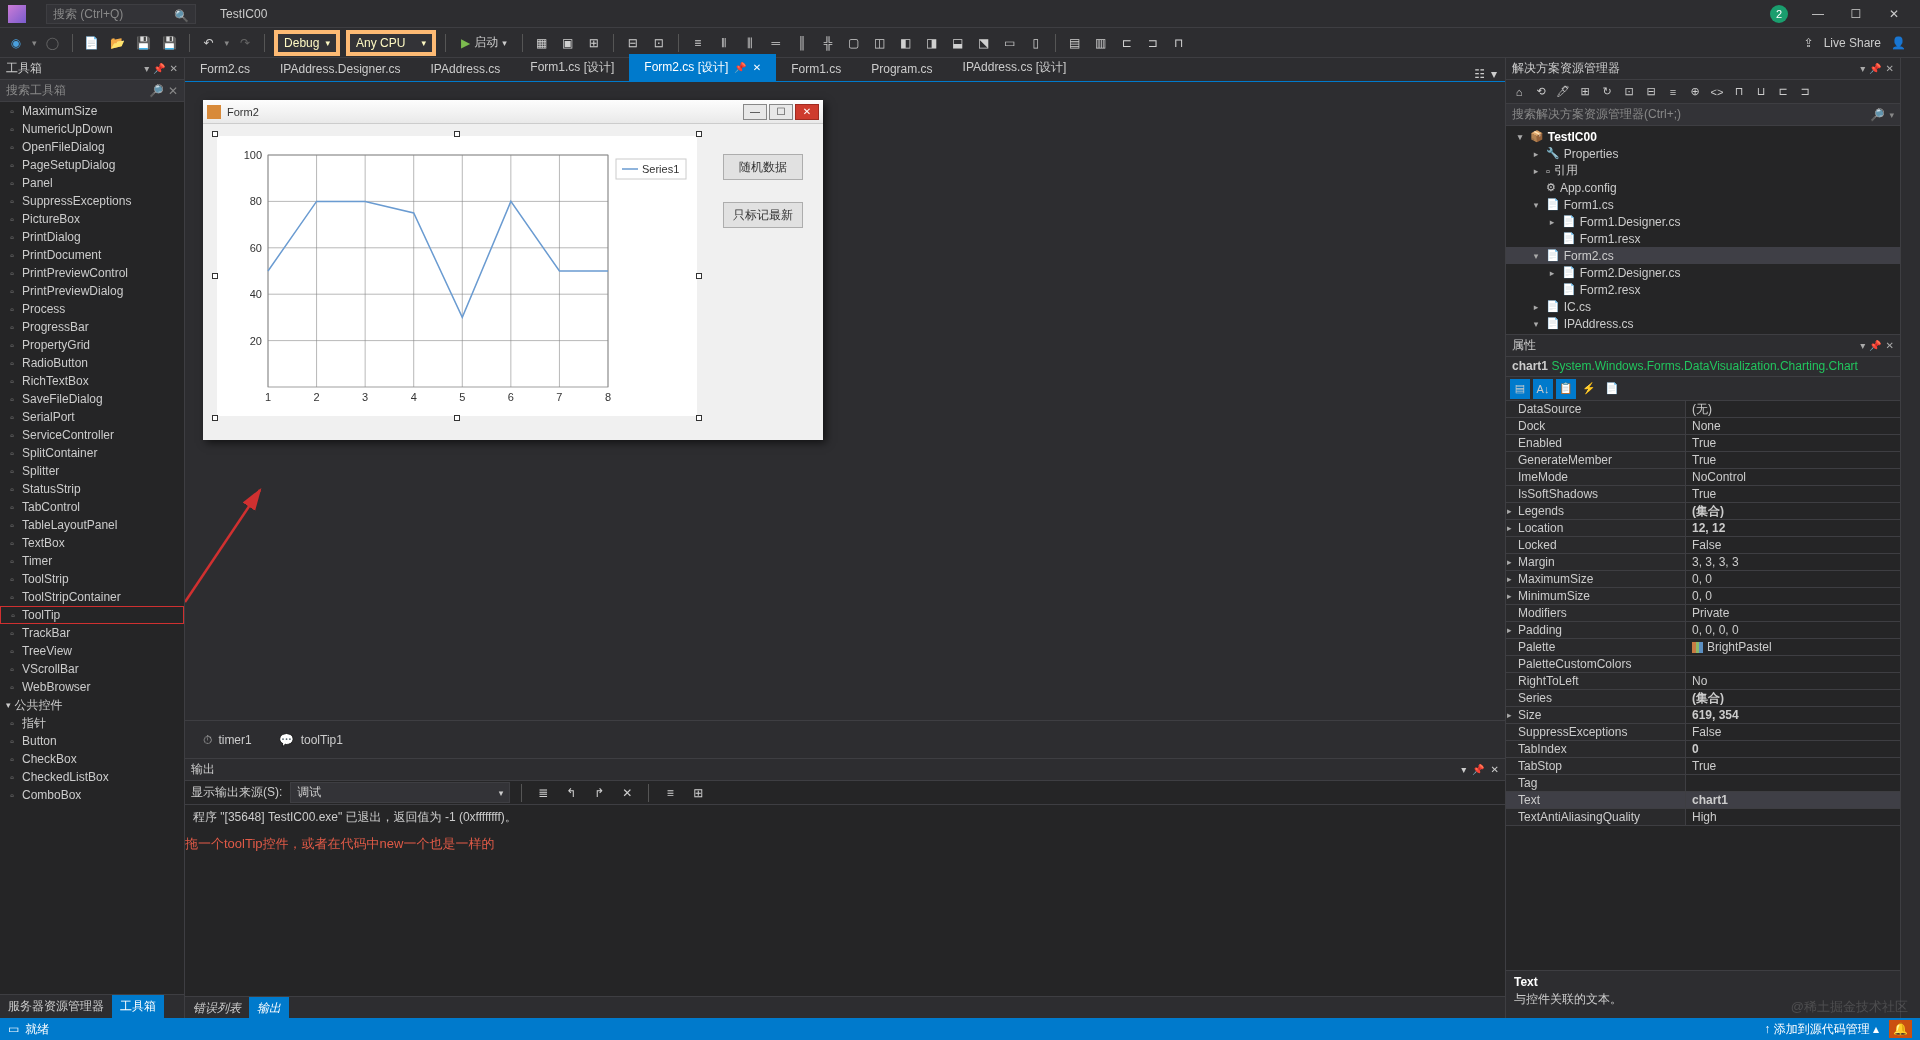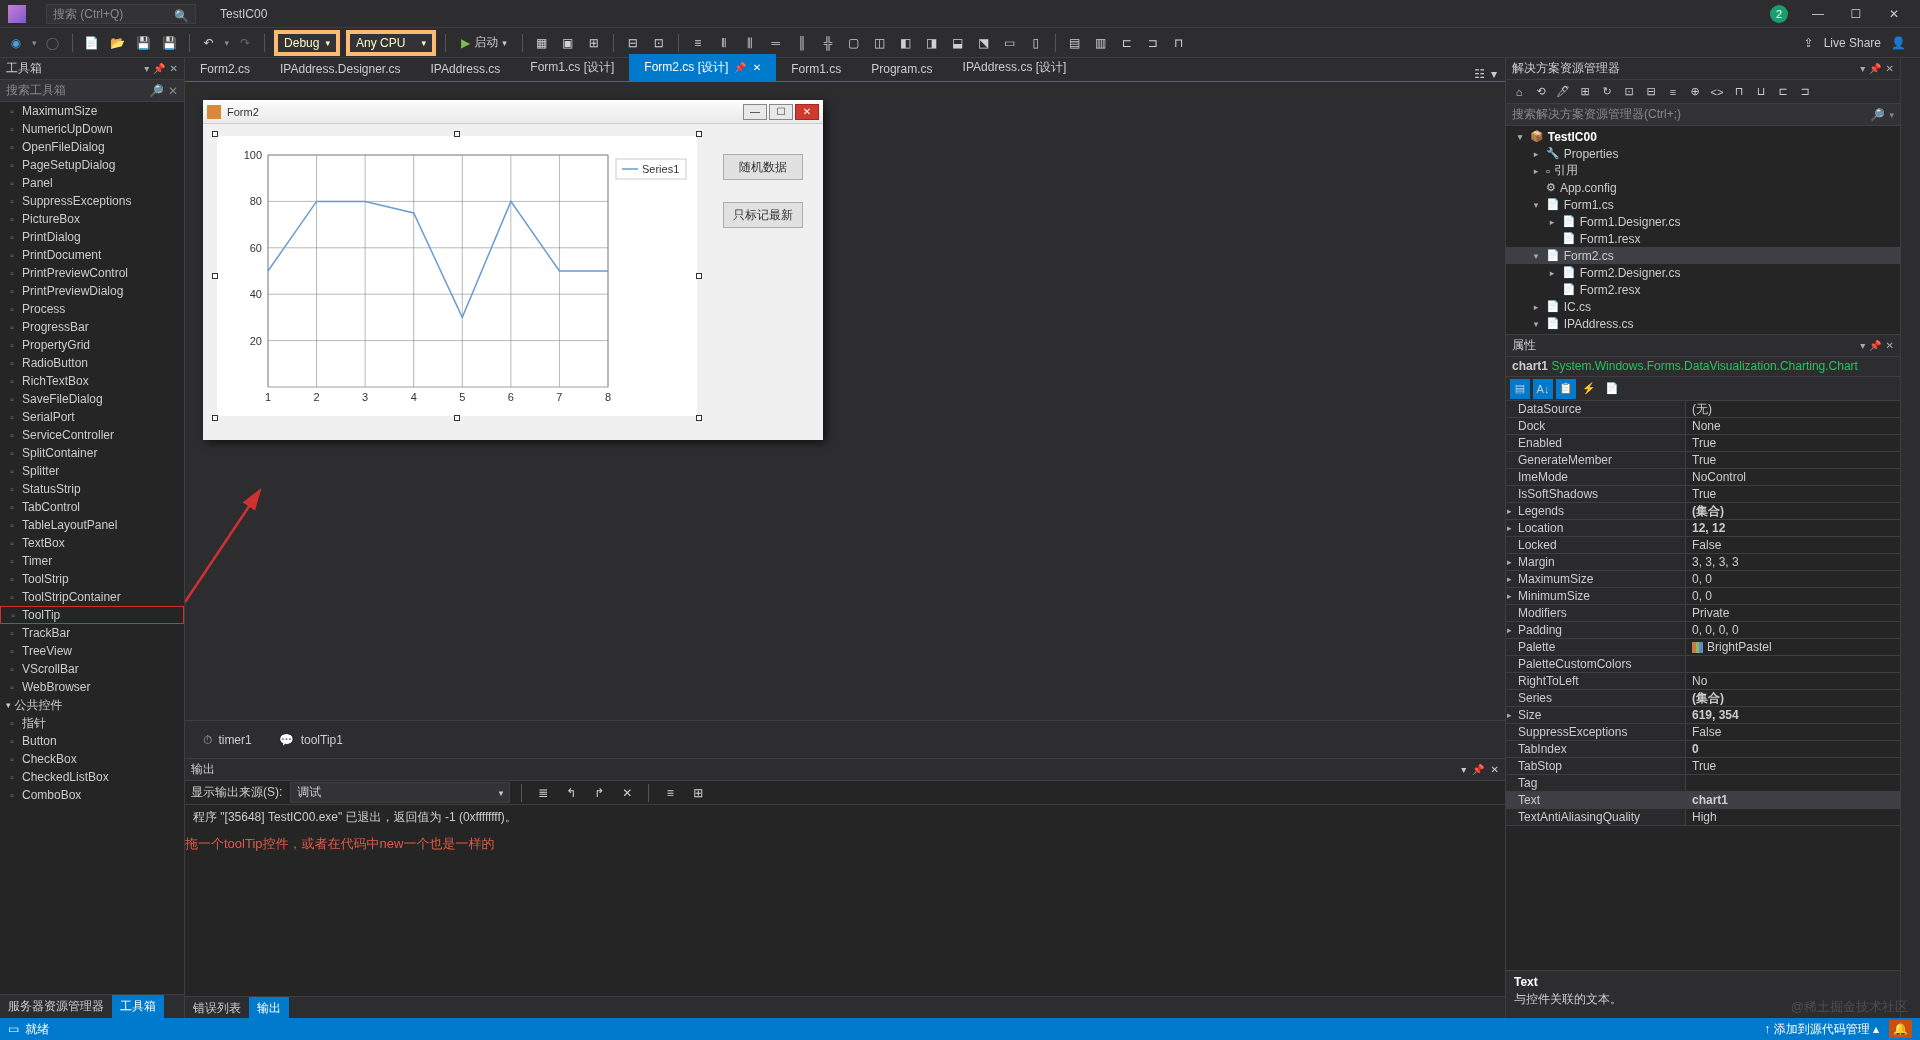--- a/index.html
+++ b/index.html
@@ -61,21 +61,21 @@
 .tray { height:38px; background:#2d2d30; border-top:1px solid #3e3e42; display:flex; align-items:center; padding:0 18px; gap:28px; }
 .tray-item { display:flex; align-items:center; gap:6px; color:#ccc; }
 .tray-item .tico { font-size:12px; color:#aaa; }
 .output-panel { height:260px; background:#252526; border-top:1px solid #3e3e42; display:flex; flex-direction:column; }
 .output-header { height:22px; display:flex; align-items:center; padding:0 6px; color:#ccc; background:#2d2d30; border-bottom:1px solid #3e3e42; }
 .output-header .phbtns { margin-left:auto; display:flex; gap:6px; font-size:10px; }
 .output-toolbar { height:24px; display:flex; align-items:center; padding:0 6px; gap:8px; color:#ccc; border-bottom:1px solid #3e3e42; }
 .out-drop { border:1px solid #3e3e42; padding:1px 6px; width:220px; display:flex; align-items:center; background:#333337; }
 .output-text { flex:1; padding:4px 8px; font-family:Consolas,monospace; font-size:12px; color:#ccc; position:relative; }
 .annotation { color:#e05a47; font-size:13px; position:absolute; top:30px; left:0px; }
-.output-bottom-tabs { height:22px; display:flex; border-top:1px solid #3e3e42; background:#2d2d30; }
+.output-bottom-tabs { height:22px; display:flex; border-top:1px solid #3e3e42; background:#2d2d30;font-style:italic; }
 
 .right-col { width:395px; display:flex; flex-direction:column; border-left:1px solid #3e3e42; }
 .sol-panel { flex:0 0 240px; display:flex; flex-direction:column; background:#252526; border-bottom:1px solid #3e3e42; }
 .sol-toolbar { height:24px; display:flex; align-items:center; padding:0 4px; gap:4px; border-bottom:1px solid #3e3e42; background:#2d2d30; }
 .sol-toolbar .sbtn { width:18px; height:18px; display:flex; align-items:center; justify-content:center; color:#ccc; font-size:11px; }
 .sol-search { height:22px; background:#333337; border-bottom:1px solid #3e3e42; display:flex; align-items:center; padding:0 6px; color:#888; }
 .sol-search .mag { margin-left:auto; }
 .sol-tree { flex:1; overflow-y:auto; padding:2px 0; }
 .tree-item { display:flex; align-items:center; height:17px; padding-right:6px; color:#ccc; }
 .tree-item .exp { width:12px; font-size:9px; color:#aaa; text-align:center; }

